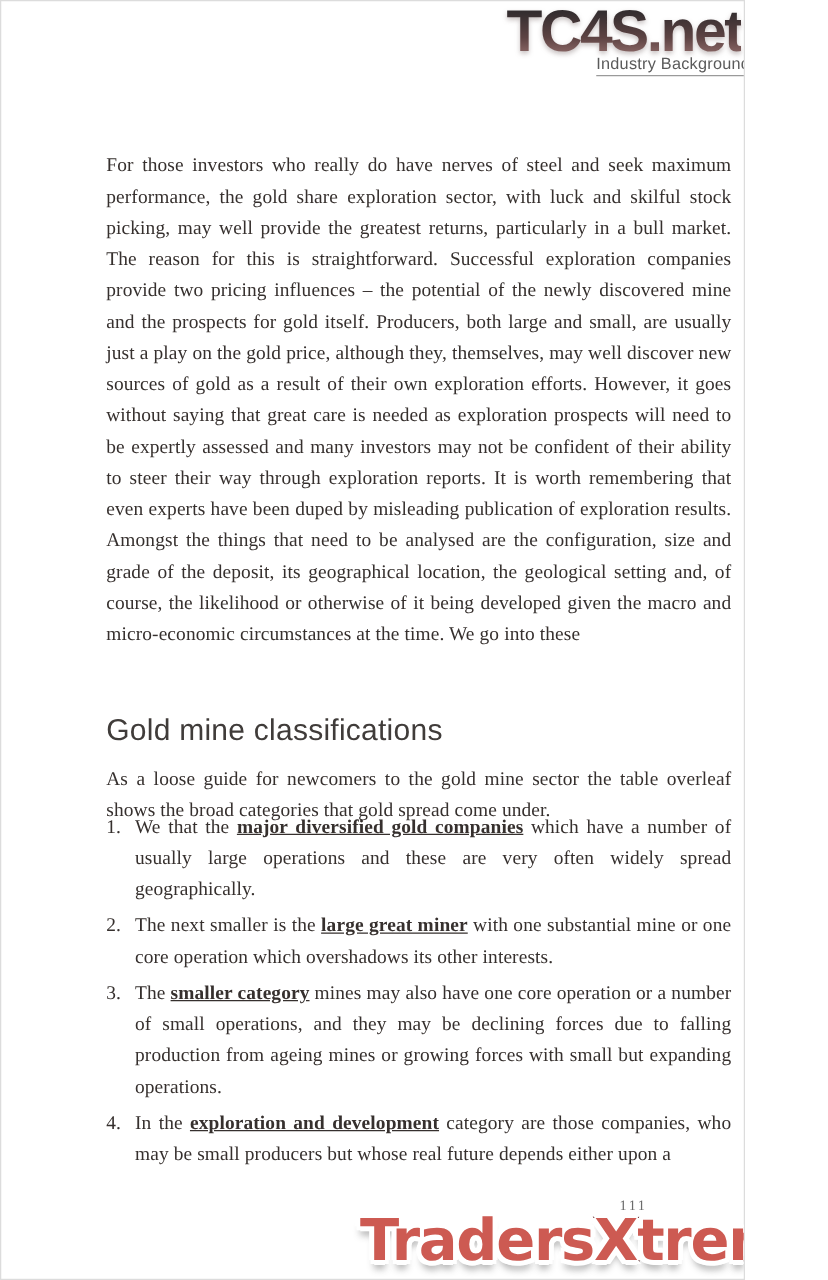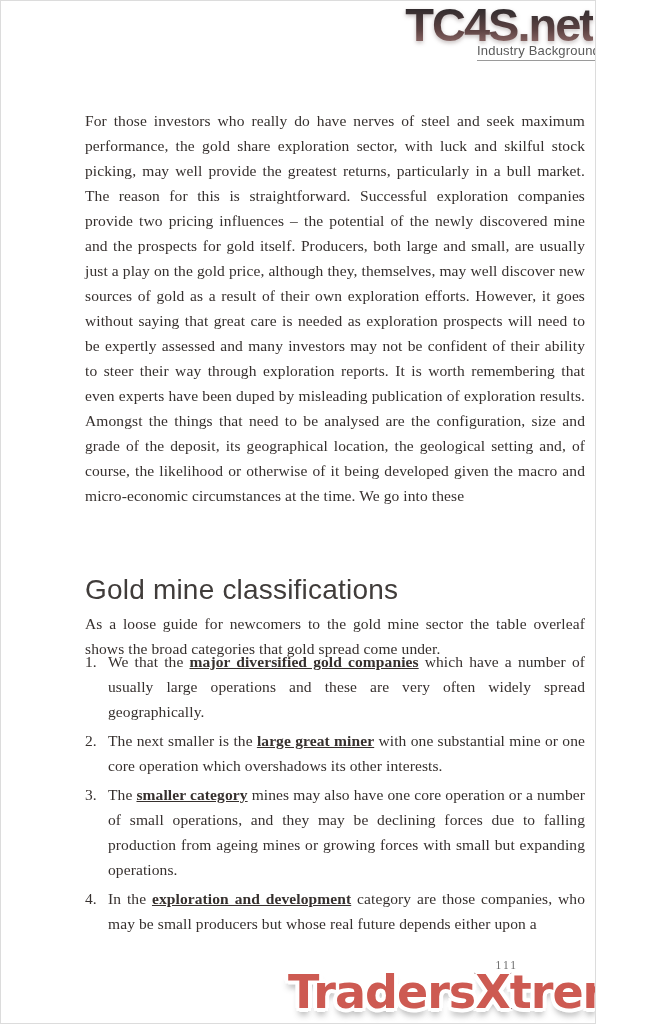--- a/index.html
+++ b/index.html
@@ -47,26 +47,26 @@
     white-space:nowrap;
   }
   
   .para{
     position:absolute;left:84px;width:500px;
     font-size:15.5px;
     line-height:25px;
     text-align:justify;
     letter-spacing:0.1px;
   }
-  .para1{top:91px;}
+  .para1{top:103px;}
   .para2{top:594px;}
   .heading{
     position:absolute;left:84px;top:550px;
     font-family:"Liberation Sans","DejaVu Sans",sans-serif;
-    font-size:28px;
+    font-size:24px;
     font-weight:400;
     color:#403c3a;
     letter-spacing:0.2px;
     white-space:nowrap;
   }
   
   .list{position:absolute;left:84px;top:648px;width:500px;}
   .list-item{
     display:flex;
     margin-bottom:4px;

